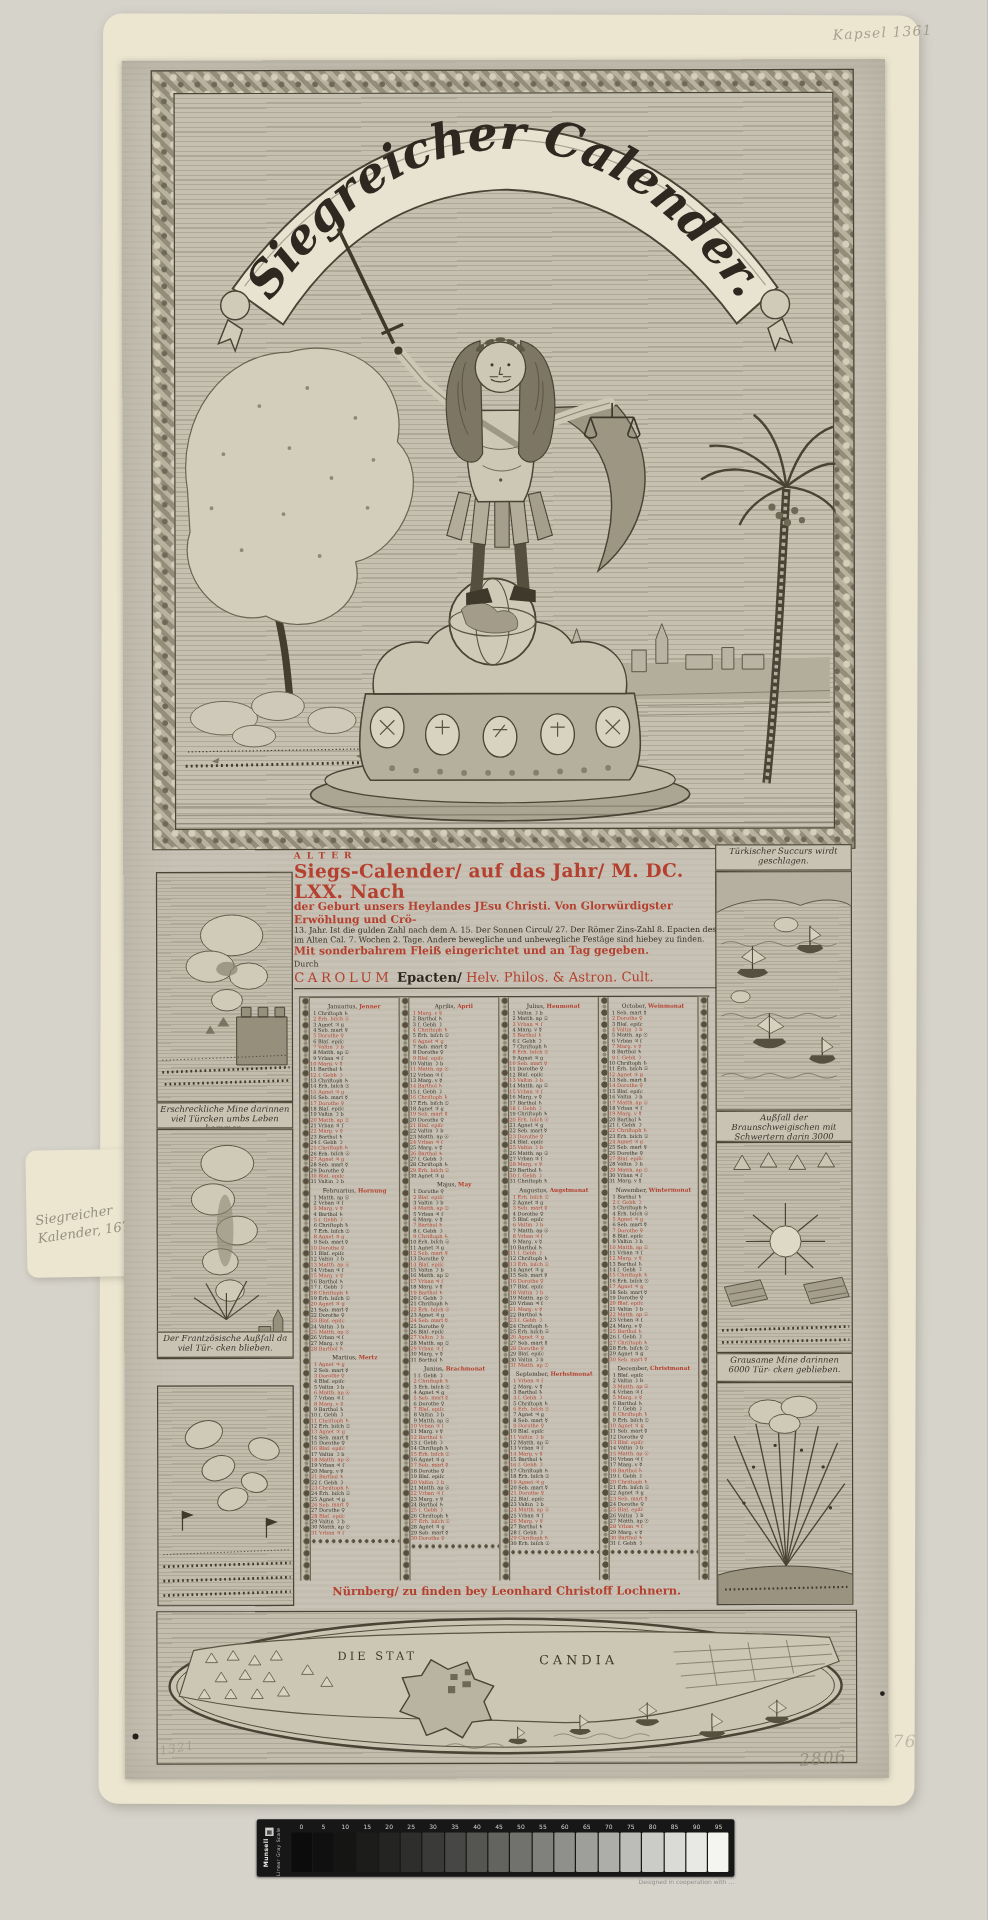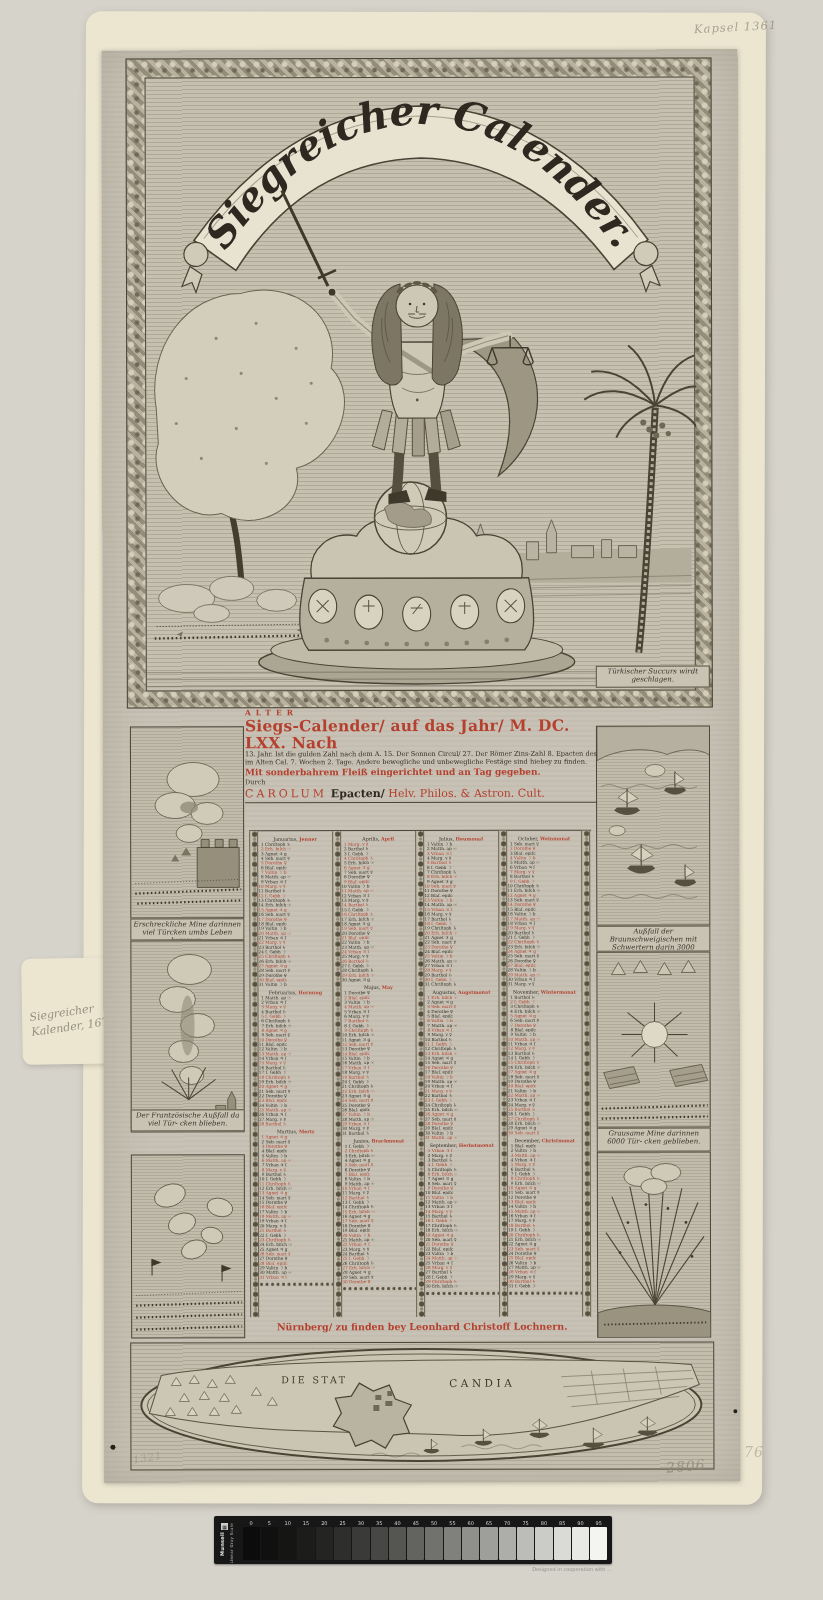--- a/index.html
+++ b/index.html
@@ -299,21 +299,21 @@
             </g>
           </g>
 
           <path d="M0 592 L550 586 L550 614 L0 614 Z" fill="#9a English" opacity="0"></path>
           <path d="M0 594 H550 M0 601 H550 M0 608 H550" stroke="rgba(74,68,54,.35)" stroke-width="1.2"></path>
         </svg>
       </div>
     </div>
 
     <div class="abs cap" style="left:27px;top:688px;width:114px;height:22px">Sturm darinn 7000 Türcken ge- blieben.</div>
-    <div class="abs cap" style="left:493px;top:616px;width:114px;height:22px">Türkischer Succurs wirdt geschlagen.</div>
+    <div class="abs cap" style="left:493px;top:654px;width:114px;height:22px">Türkischer Succurs wirdt geschlagen.</div>
 
     <div class="abs vg" style="left:27px;top:676px;width:114px;height:192px">
       <svg width="114" height="192" viewBox="0 0 114 192">
         <path d="M66 120 h42 v40 h-42 z M70 112 h8 v8 h-8 z M84 112 h8 v8 h-8 z M98 112 h8 v8 h-8 z" fill="#968f7c" stroke="#4a4436" stroke-width=".8"></path>
         <g fill="#d0cab9" stroke="#5d5746" stroke-width=".8">
           <ellipse cx="62" cy="52" rx="26" ry="17"></ellipse>
             <ellipse cx="44" cy="78" rx="20" ry="13"></ellipse>
             <ellipse cx="76" cy="86" rx="16" ry="11"></ellipse>
             <ellipse cx="58" cy="106" rx="13" ry="9"></ellipse>
         </g>
@@ -464,20 +464,21 @@
             <ellipse cx="56" cy="34" rx="13" ry="8"></ellipse>
         </g>
         <path d="M0 160 C30 150 84 150 114 160 L114 186 L0 186 Z" fill="#9a9380" stroke="#4a4436" stroke-width=".8"></path>
         <line x1="6" y1="172" x2="108" y2="170" stroke="#3f392c" stroke-width="1.8" stroke-dasharray="1.4 2.2"></line>
       </svg>
     </div>
 
     <div class="abs" id="title-block">
       <div class="t-kicker">ALTER</div>
       <div class="t-main">Siegs-Calender/ auf das Jahr/ M. DC. LXX. Nach</div>
+      <div class="t-sub">der Geburt unsers Heylandes JEsu Christi. Von Glorwürdigster Erwöhlung und Crö-</div>
       <div class="t-body">13. Jahr. Ist die gulden Zahl nach dem A. 15. Der Sonnen Circul/ 27. Der Römer Zins-Zahl 8. Epacten des</div>
       <div class="t-body">im Alten Cal. 7. Wochen 2. Tage. Andere bewegliche und unbewegliche Festäge sind hiebey zu finden.</div>
       <div class="t-red">Mit sonderbahrem Fleiß eingerichtet und an Tag gegeben.</div>
       <div class="t-durch">Durch</div>
       <div class="t-author"><span class="nm">CAROLUM</span><span class="sur"> Epacten/</span><span class="rest"> Helv. Philos. &amp; Astron. Cult.</span></div>
     </div>
 
     <div class="abs" id="calendar">
         <div class="sep"></div>
         <div class="ccol">

